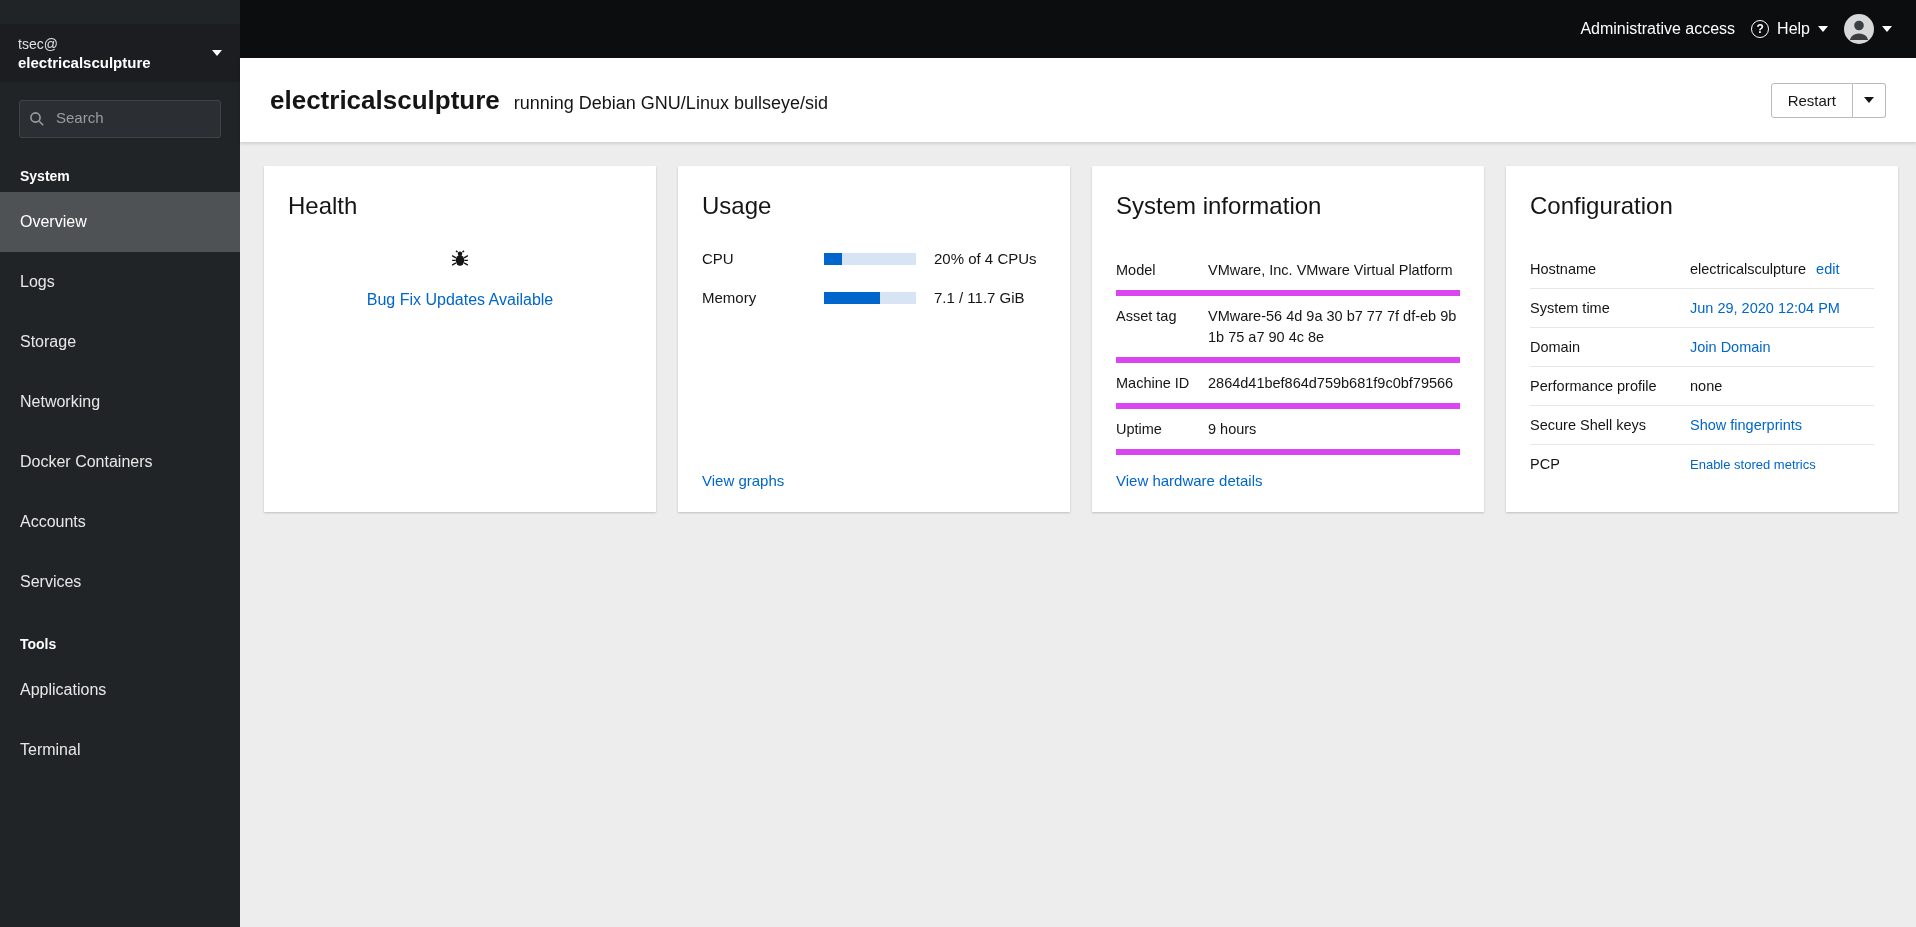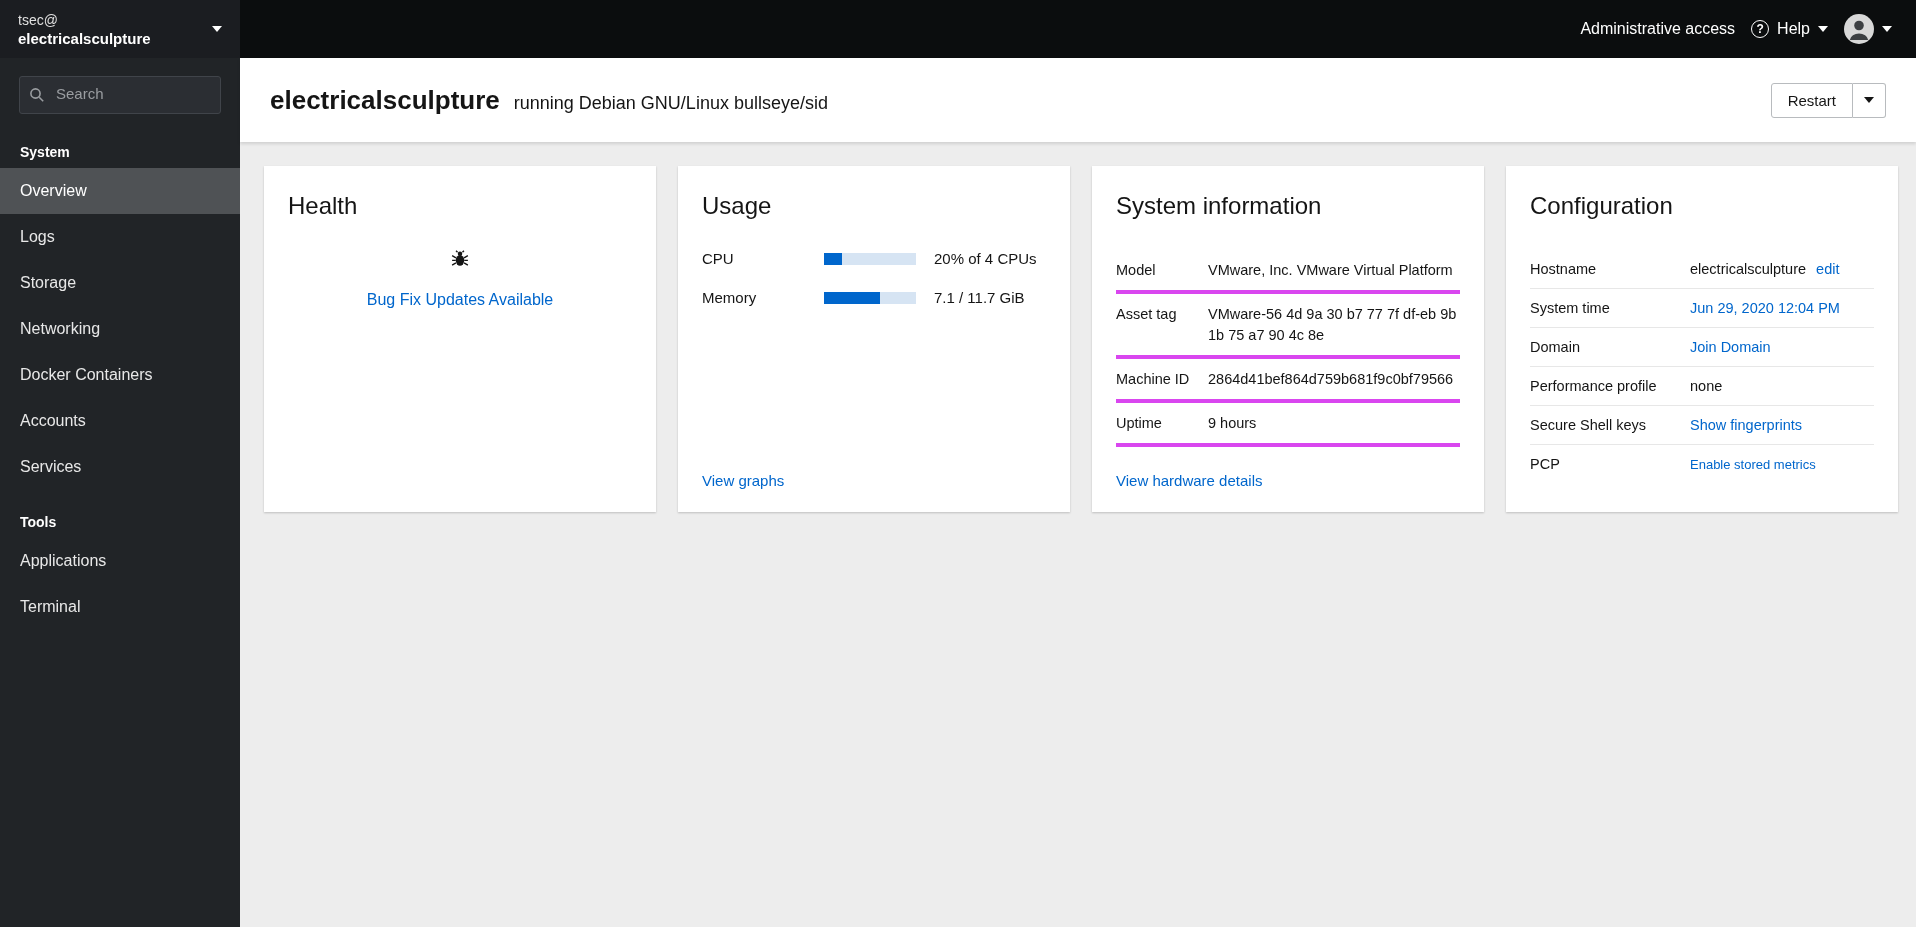--- a/index.html
+++ b/index.html
@@ -9,21 +9,21 @@
     background: #ededed;
     color: #151515;
     overflow: hidden;
   }
   .app { display: flex; width: 100%; height: 100%; }
 
   
   .sidebar { flex: 0 0 240px; background: #212427; display: flex; flex-direction: column; color: #f0f0f0; }
   .host-switcher {
     height: 58px; background: #1b1d21; display: flex; align-items: center; justify-content: space-between;
-    padding: 16px 18px; cursor: pointer; border: none; color: #fff; text-align: left; font-family: inherit; width: 100%;
+    padding: 16px 18px; cursor: pointer; border: none; color: #fff; text-align: left; font-family: inherit; width: 100%; margin-top: 24px;
   }
   .host-lines { display: flex; flex-direction: column; gap: 2px; }
   .host-user { font-size: 14px; color: #e0e0e0; }
   .host-name { font-size: 15px; font-weight: bold; color: #fff; }
   .caret {
     width: 0; height: 0; border-left: 5px solid transparent; border-right: 5px solid transparent;
     border-top: 6px solid #ffffff; display: inline-block;
   }
   .caret.dark { border-top-color: #151515; }
 
@@ -31,21 +31,21 @@
   .search-wrap svg { position: absolute; left: 10px; top: 11px; }
   .search-input {
     width: 100%; height: 38px; background: #2b2e33; border: 1px solid #40444a; border-radius: 3px;
     color: #3b82f6; font-size: 15px; padding: 0 10px 4px 36px; font-family: inherit; outline: none;
   }
   .search-input::placeholder { color: #9a9da1; }
 
   .nav-section-title { font-size: 14px; font-weight: bold; color: #fff; padding: 8px 20px; margin-top: 16px; }
   .nav-item {
     display: flex; align-items: center; justify-content: space-between;
-    padding: 14px 20px; font-size: 16px; color: #e8e8e8; cursor: pointer;
+    padding: 21px 20px; font-size: 16px; color: #e8e8e8; cursor: pointer;
   }
   .nav-item.current { background: #4f5255; color: #fff; }
   .info-badge {
     width: 17px; height: 17px; border-radius: 50%; background: #2b9af3; color: #fff;
     font-size: 11px; font-weight: bold; font-style: italic; font-family: "Liberation Serif", serif;
     display: flex; align-items: center; justify-content: center;
   }
 
   
   .main { flex: 1; display: flex; flex-direction: column; min-width: 0; }
@@ -88,21 +88,21 @@
 
   .health-item { display: flex; align-items: center; gap: 23px; flex-direction: column; }
 
   .usage-row { display: flex; align-items: center; margin-bottom: 22px; font-size: 15px; }
   .u-label { flex: 0 0 122px; }
   .progress { flex: 0 0 92px; width: 92px; height: 12px; background: #d6e4f3; }
   .progress-fill { display: block; height: 100%; background: #0066cc; }
   .u-value { margin-left: 18px; white-space: nowrap; }
 
   .info-table { width: 100%; font-size: 14.5px; }
-  .info-row { display: flex; padding: 10px 0; border-bottom: 4px solid #d946ef; line-height: 1.4; }
+  .info-row { display: flex; padding: 10px 0; border-bottom: 6px solid #d946ef; line-height: 1.4; }
   .info-label { flex: 0 0 84px; margin-right: 8px; }
   .info-value { flex: 1; }
 
   .config-table { width: 100%; font-size: 14.5px; }
   .config-row { display: flex; align-items: baseline; padding: 11px 0; border-bottom: 1px solid #e7e7e7; }
   .config-row:last-child { border-bottom: none; }
   .config-label { flex: 0 0 156px; margin-right: 4px; }
   .config-value { flex: 1; }
   .config-value .val { margin-right: 6px; }
 </style>

